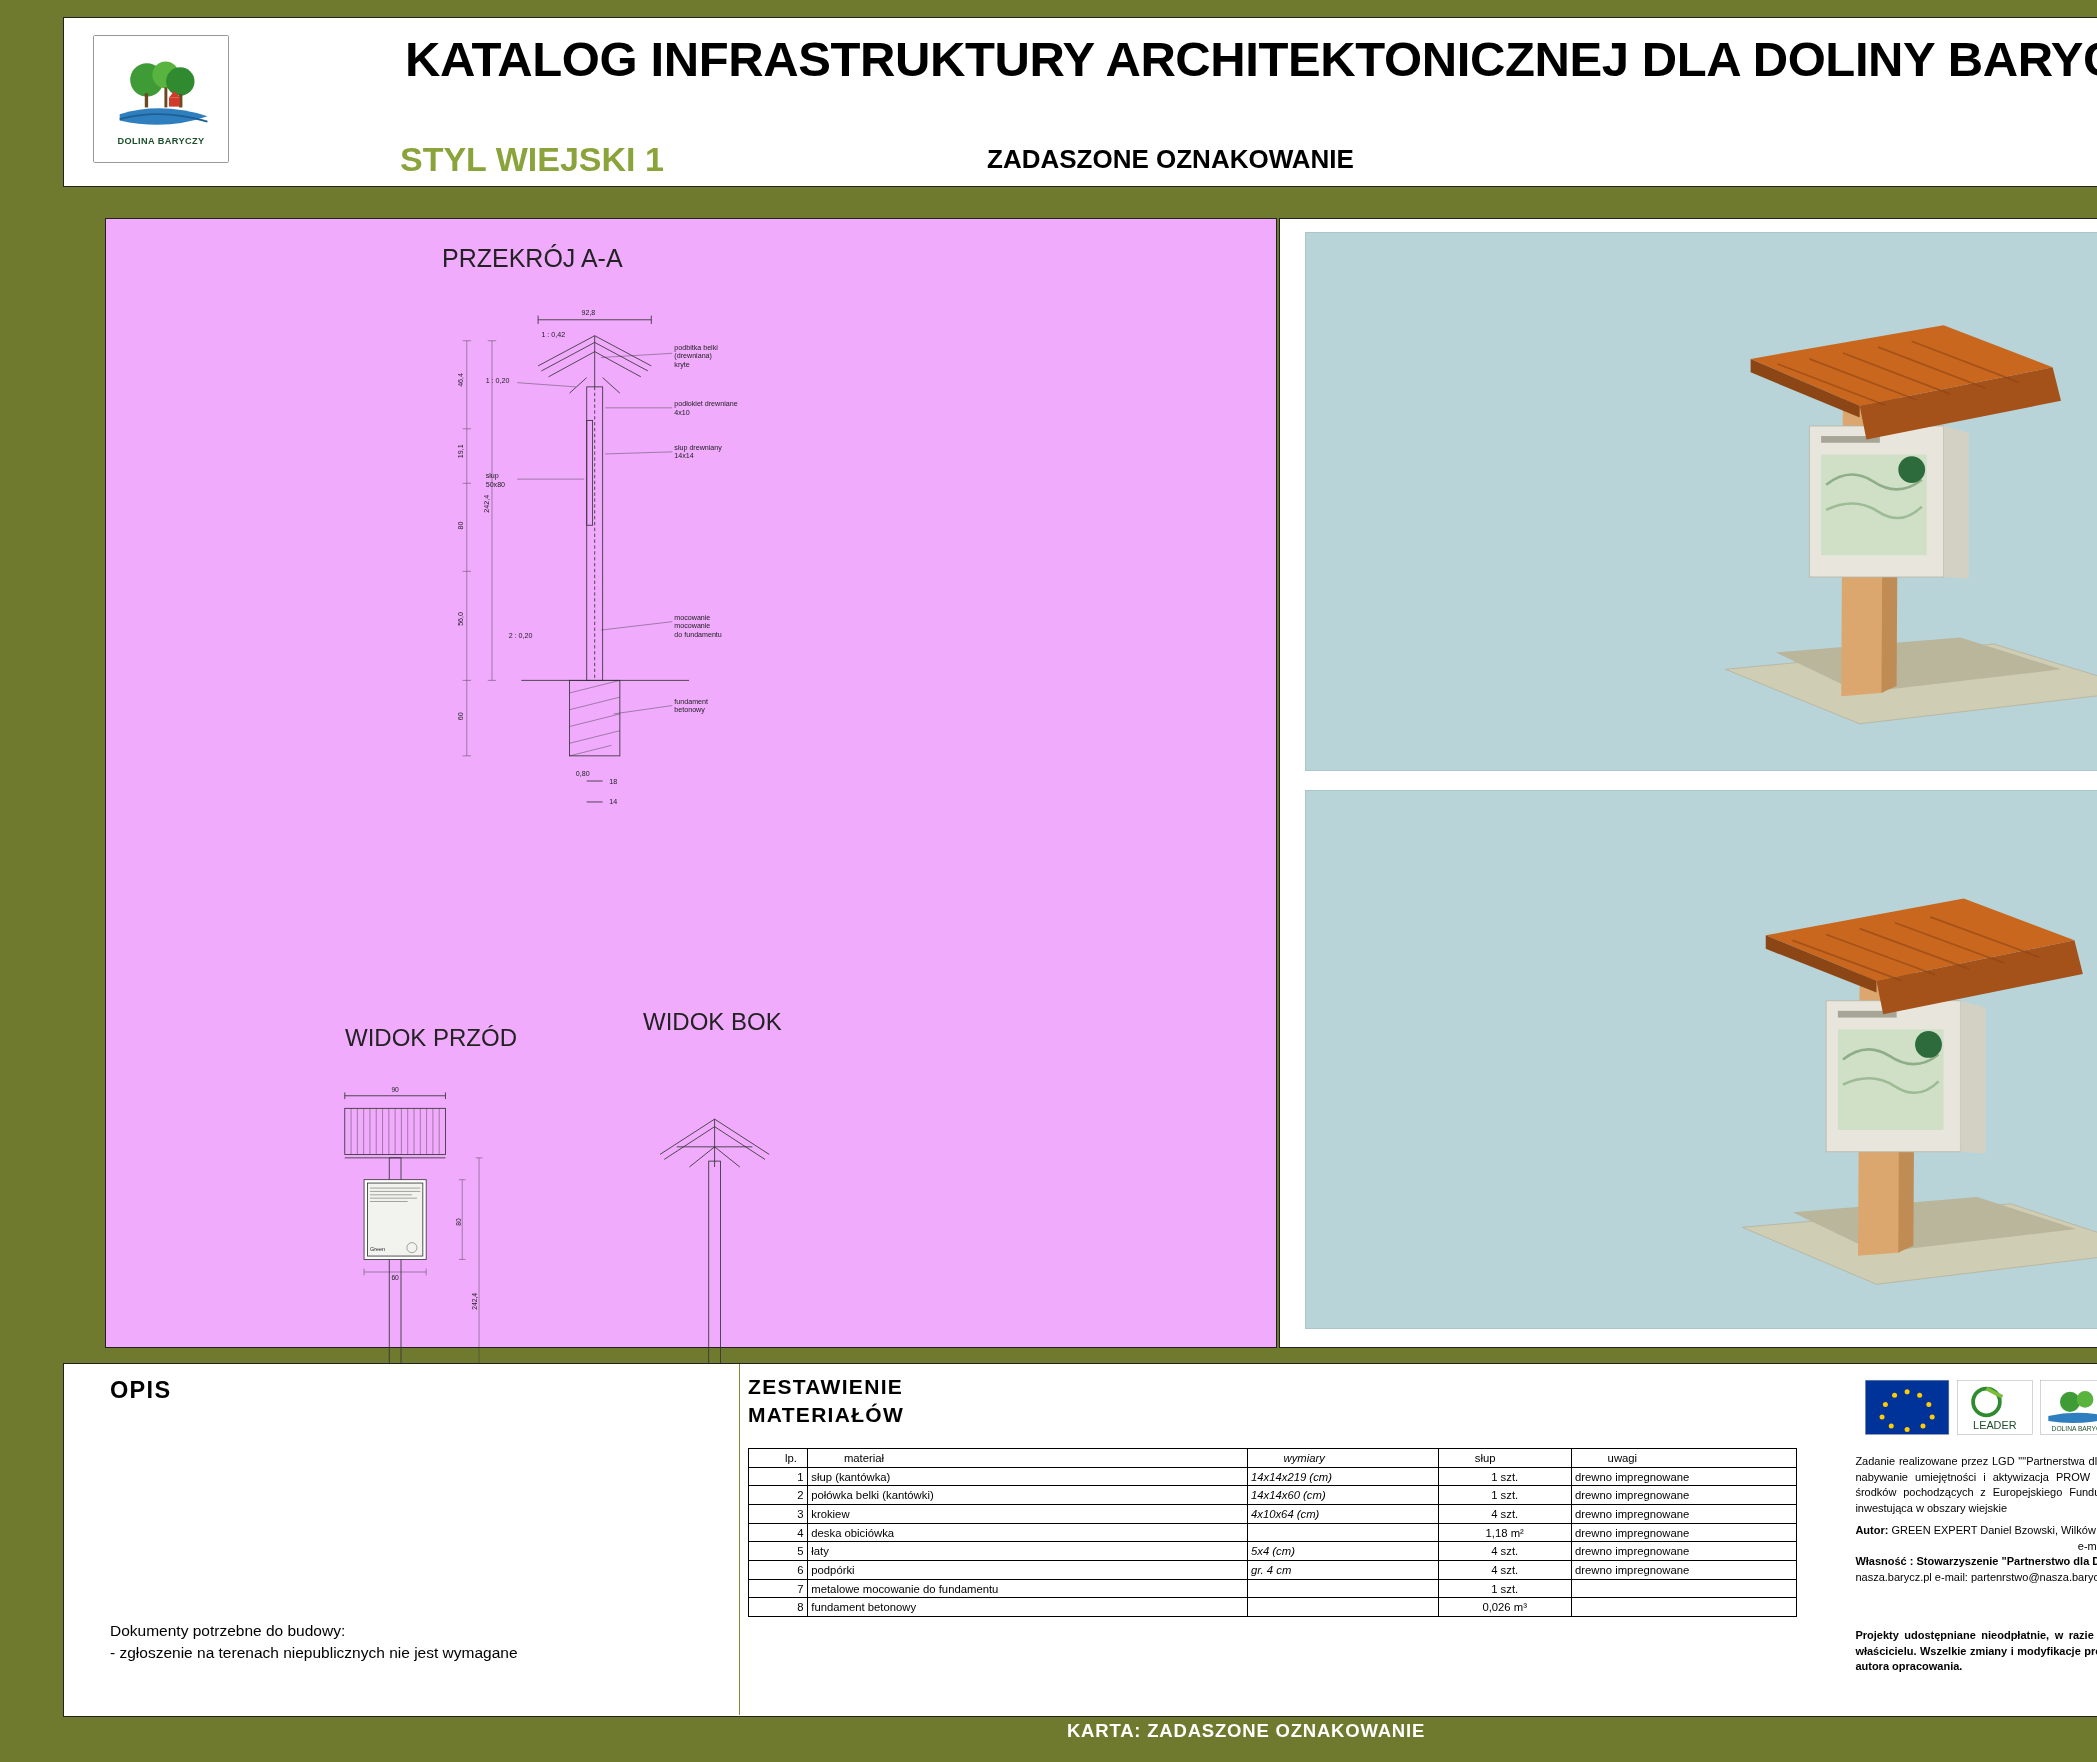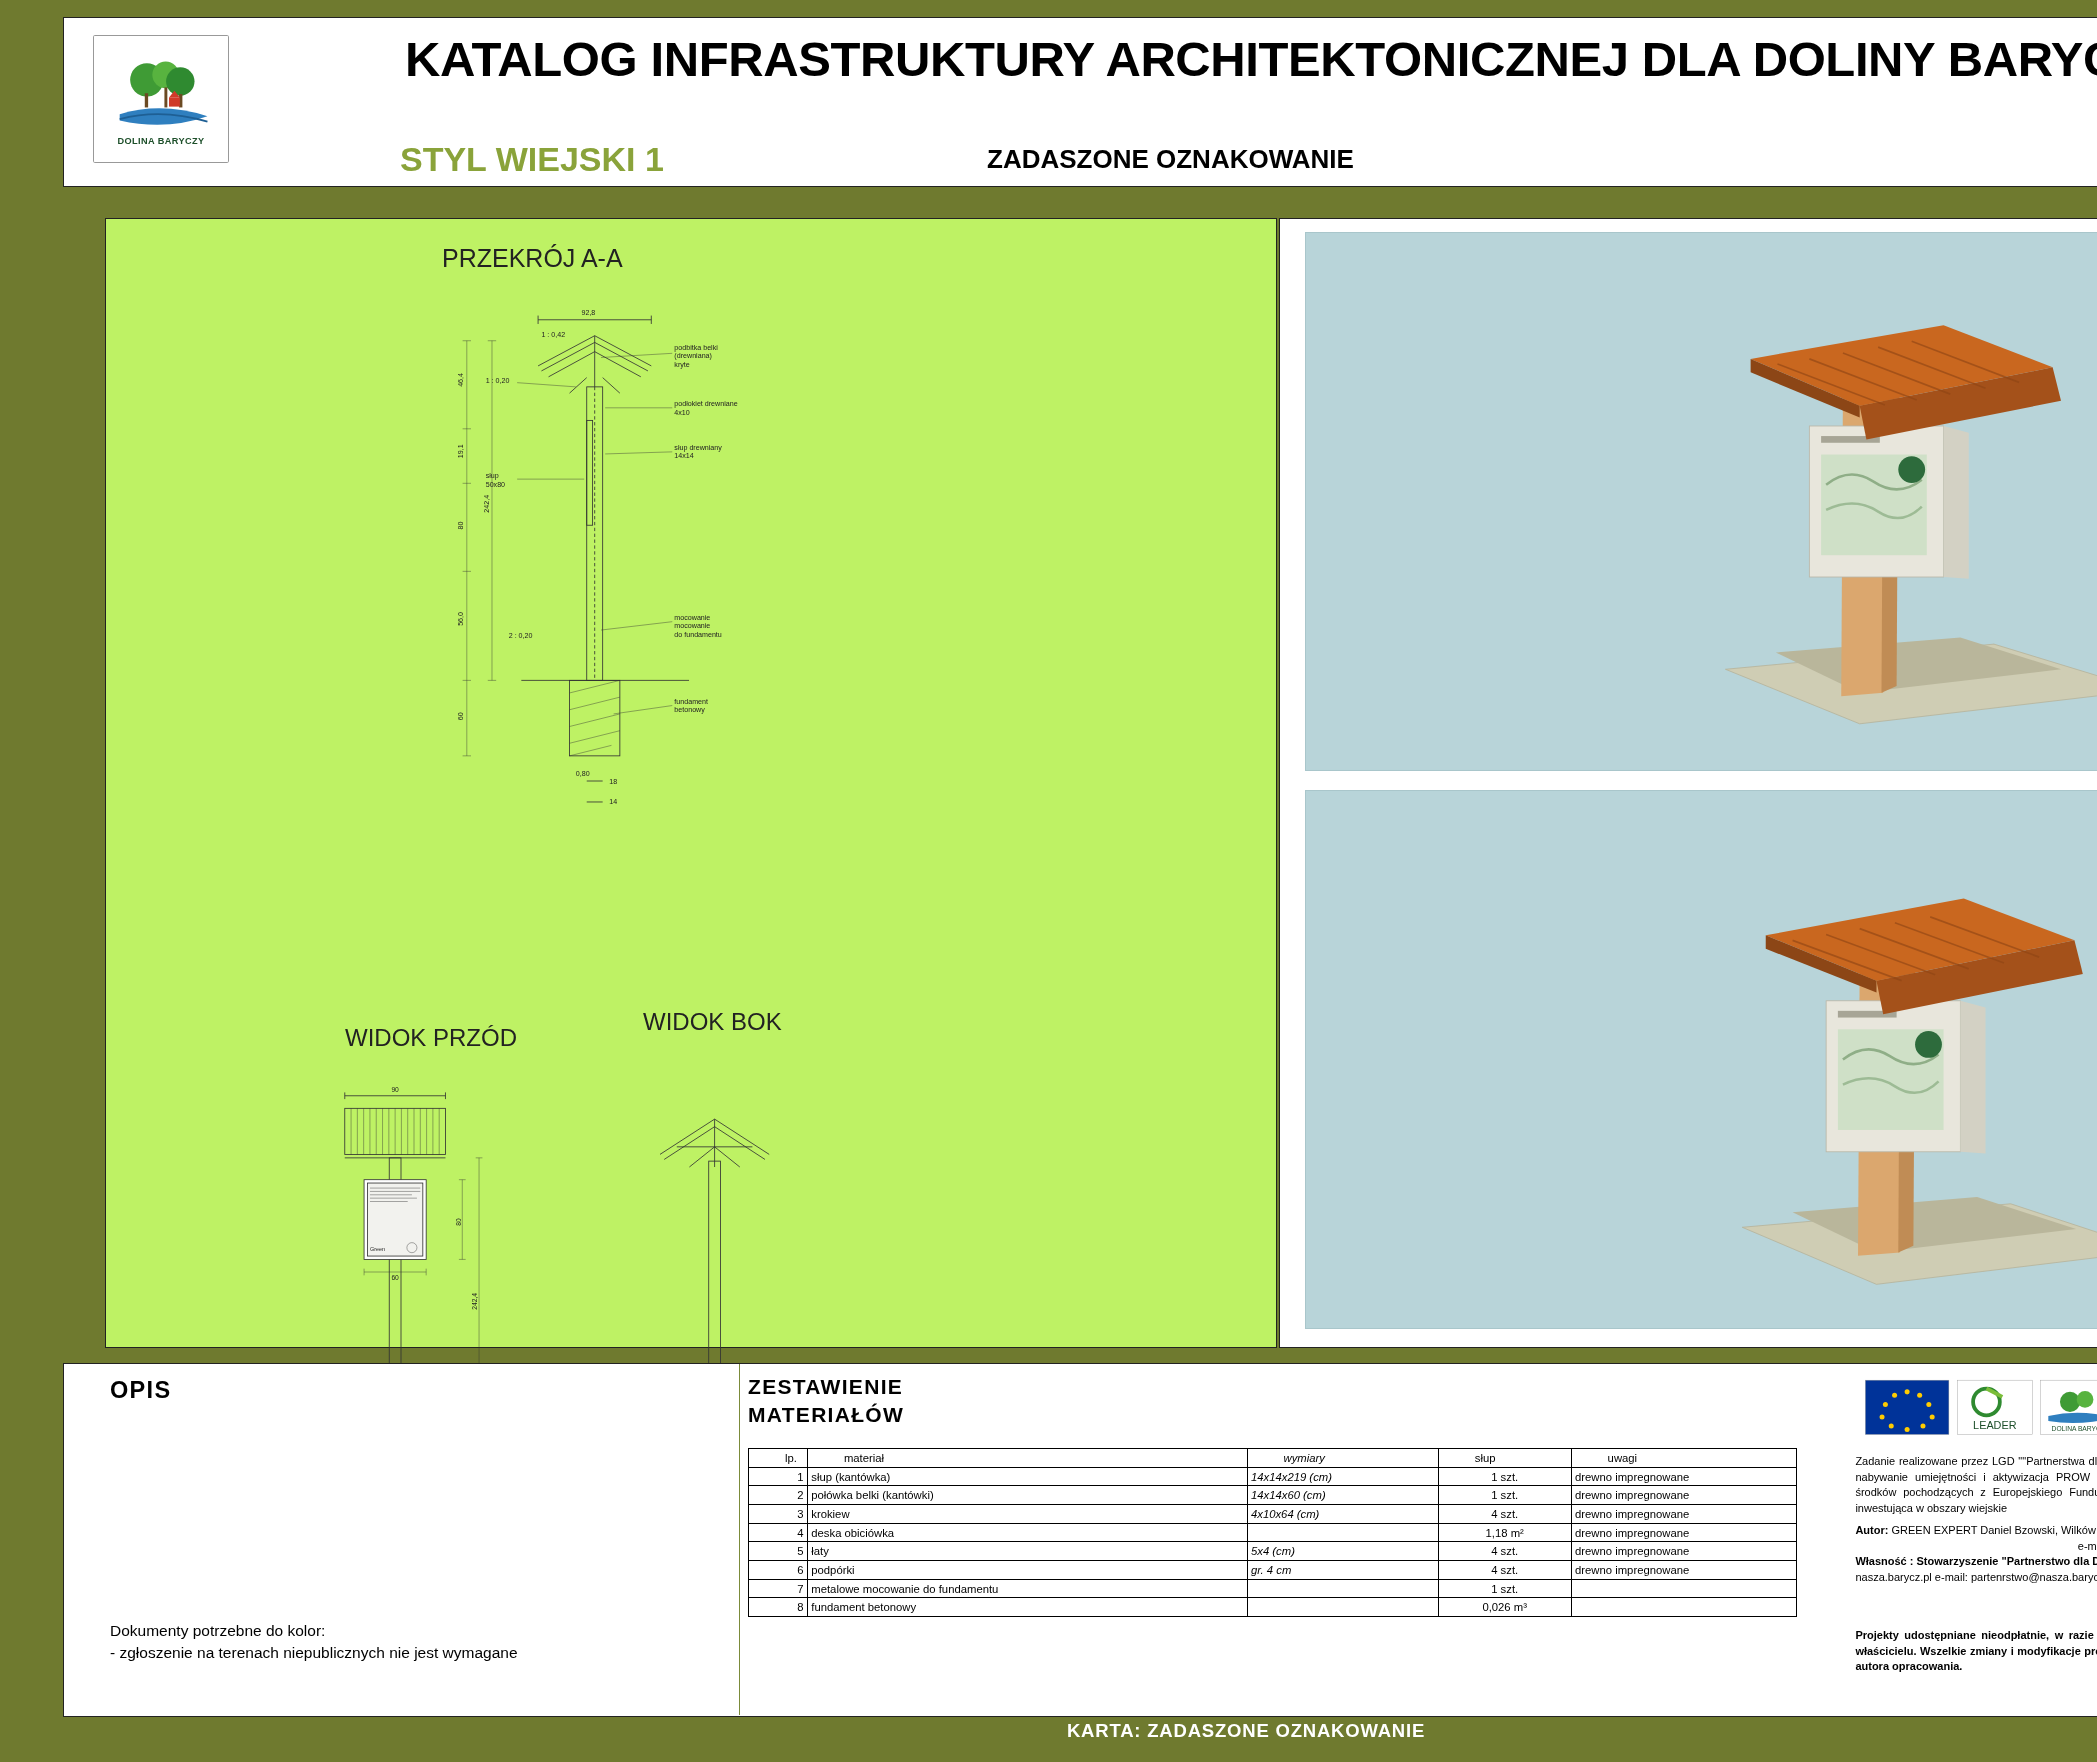--- a/index.html
+++ b/index.html
@@ -41,21 +41,21 @@
     font-size:34px; font-weight:bold; color:#8aa33a;
   }
   .title-sub {
     position:absolute; left:923px; top:126px;
     font-size:26px; font-weight:bold; color:#000;
   }
 
   
   .drawing-panel {
     position:absolute; left:105px; top:218px; width:1170px; height:1128px;
-    background:#bef264; border:0.8px solid #222;
+    background:#f0abfc; border:0.8px solid #222;
   }
   .render-panel {
     position:absolute; left:1279px; top:218px; width:1154px; height:1128px;
     background:#ffffff; border:0.8px solid #222;
   }
   .render-img {
     position:absolute; left:25px; width:1099px; height:537px;
     background:#b8d4d9; border:0.4px solid #a9c6cb; overflow:hidden;
   }
   .render-top { top:12.6px; }
@@ -405,21 +405,21 @@
         <polygon points="548,172 680,226 680,240 548,188" fill="#8c4616"></polygon>
       </svg>
     </div>
   </div>
 
   <div class="bottom">
 
     <div class="opis-box">
       <div class="opis-title">OPIS</div>
       <div class="opis-docs">
-        <div>Dokumenty potrzebne do kolor:</div>
+        <div>Dokumenty potrzebne do budowy:</div>
         <div>- zgłoszenie na terenach niepublicznych nie jest wymagane</div>
       </div>
     </div>
 
     <div class="zest-box">
       <div class="zest-title">
         <div>ZESTAWIENIE</div>
         <div>MATERIAŁÓW</div>
       </div>
       <table class="materials">

